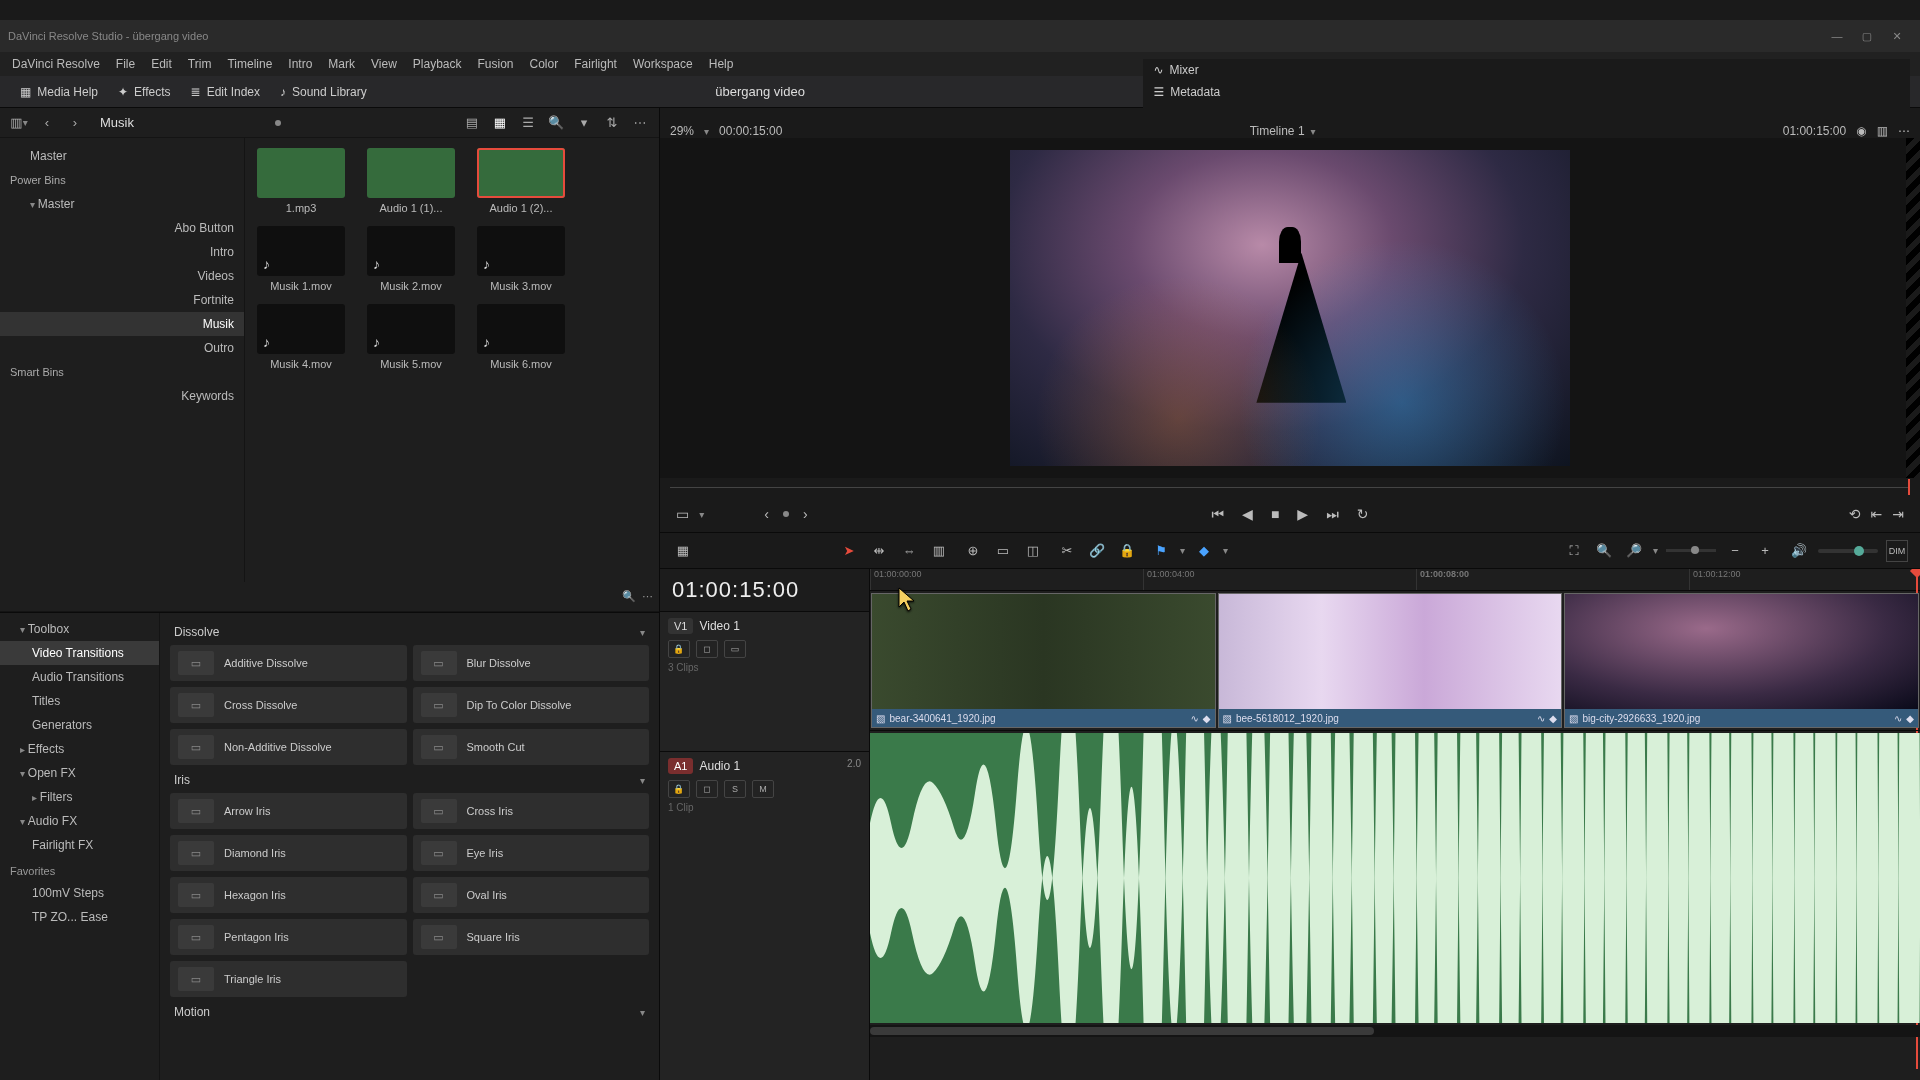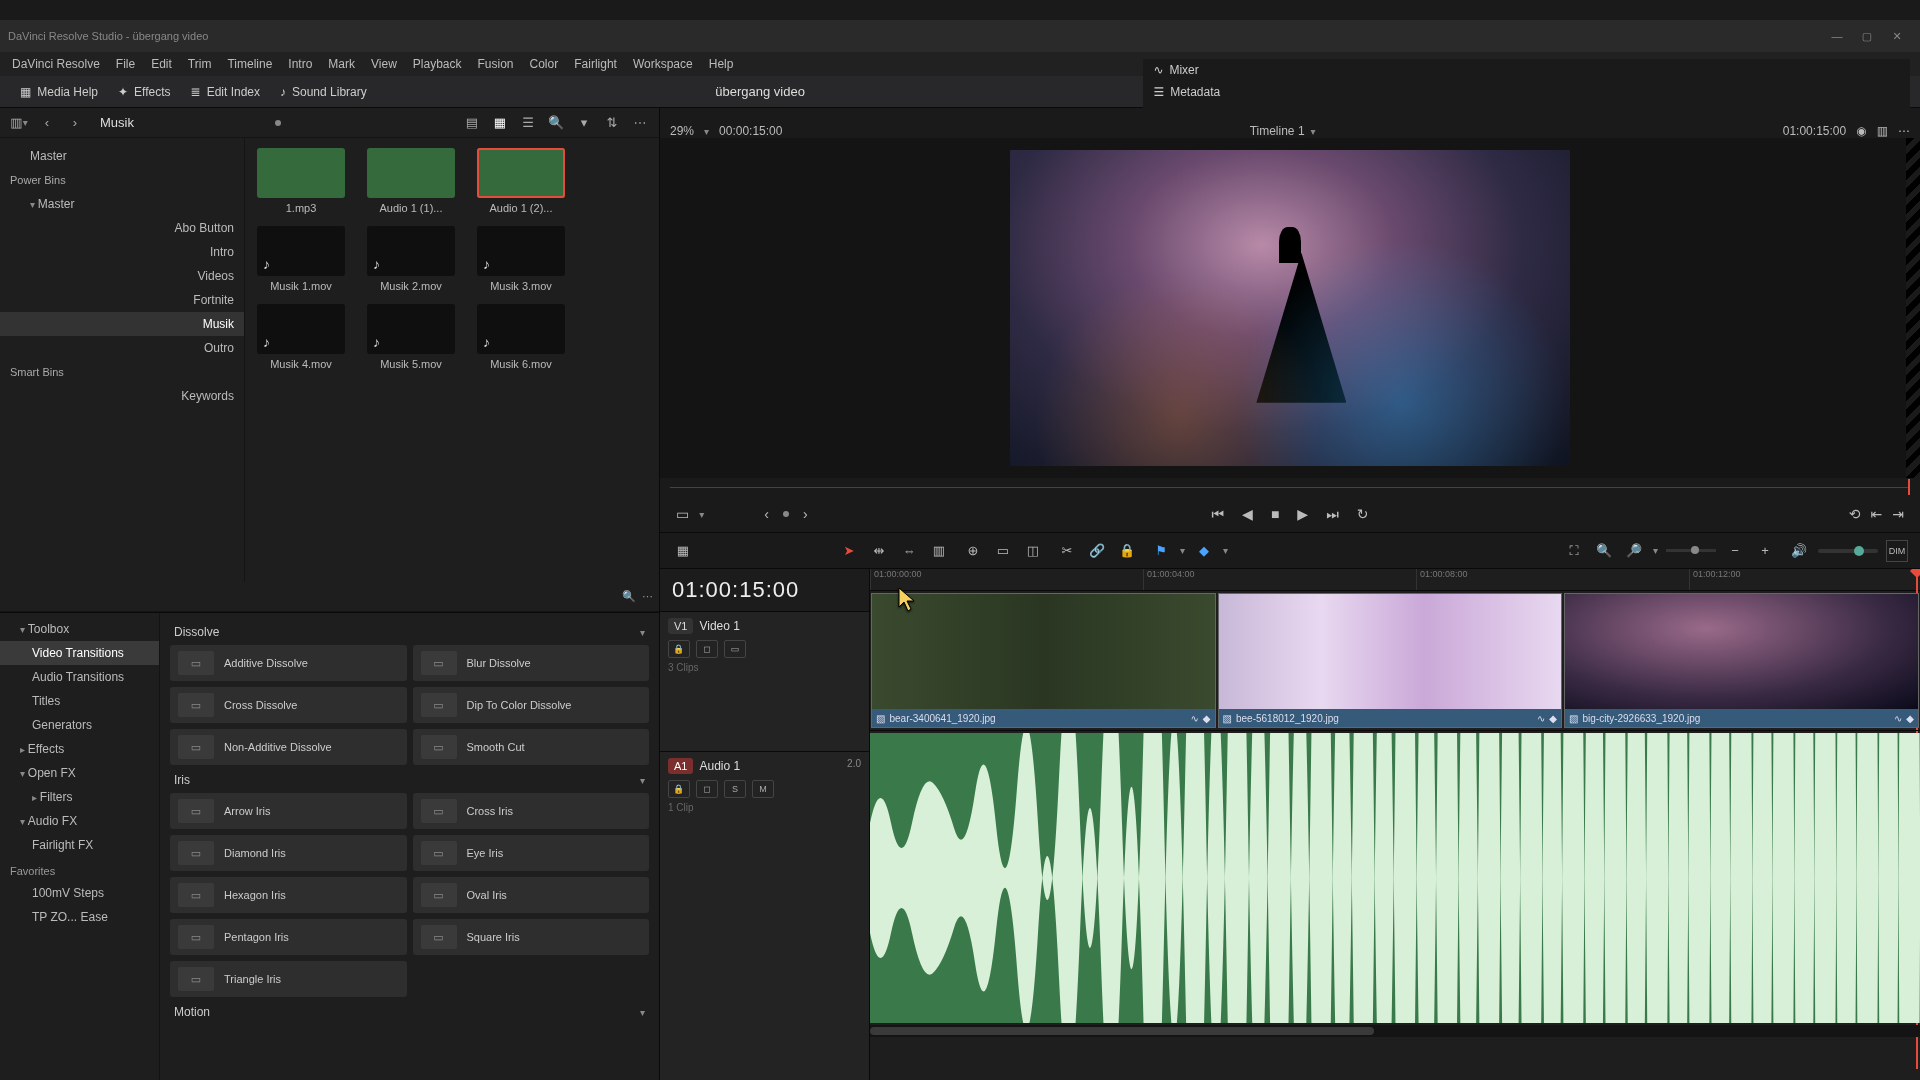--- a/index.html
+++ b/index.html
@@ -521,21 +521,21 @@
             <span class="b">M</span>
           </div>
           <div class="meta">1 Clip</div>
         </div>
       </div>
       <div class="tl-right">
         <div class="ruler" id="ruler">
           <div class="ph"></div>
         <div class="tick" style="left: 0%;">01:00:00:00</div>
             <div class="tick" style="left: 26%;">01:00:04:00</div>
-            <div class="tick" style="left: 52%;">01:00:08:00</div>
+            <div class="tick" style="left: 52%; font-weight: bold;">01:00:08:00</div>
             <div class="tick" style="left: 78%;">01:00:12:00</div>
           </div>
         <div class="vtrack" id="vtrack">
           <div class="cursor-arrow" style="left:28px;top:-4px">
             <svg viewBox="0 0 20 28">
                 <path d="M1 1 L1 20 L6 15 L10 24 L13 22 L9 14 L16 14 Z" fill="#f4d060" stroke="#000" stroke-width="1"></path>
               </svg>
           </div>
         <div class="vclip bear" style="width: 33%;">
               <div class="imgs"></div>

